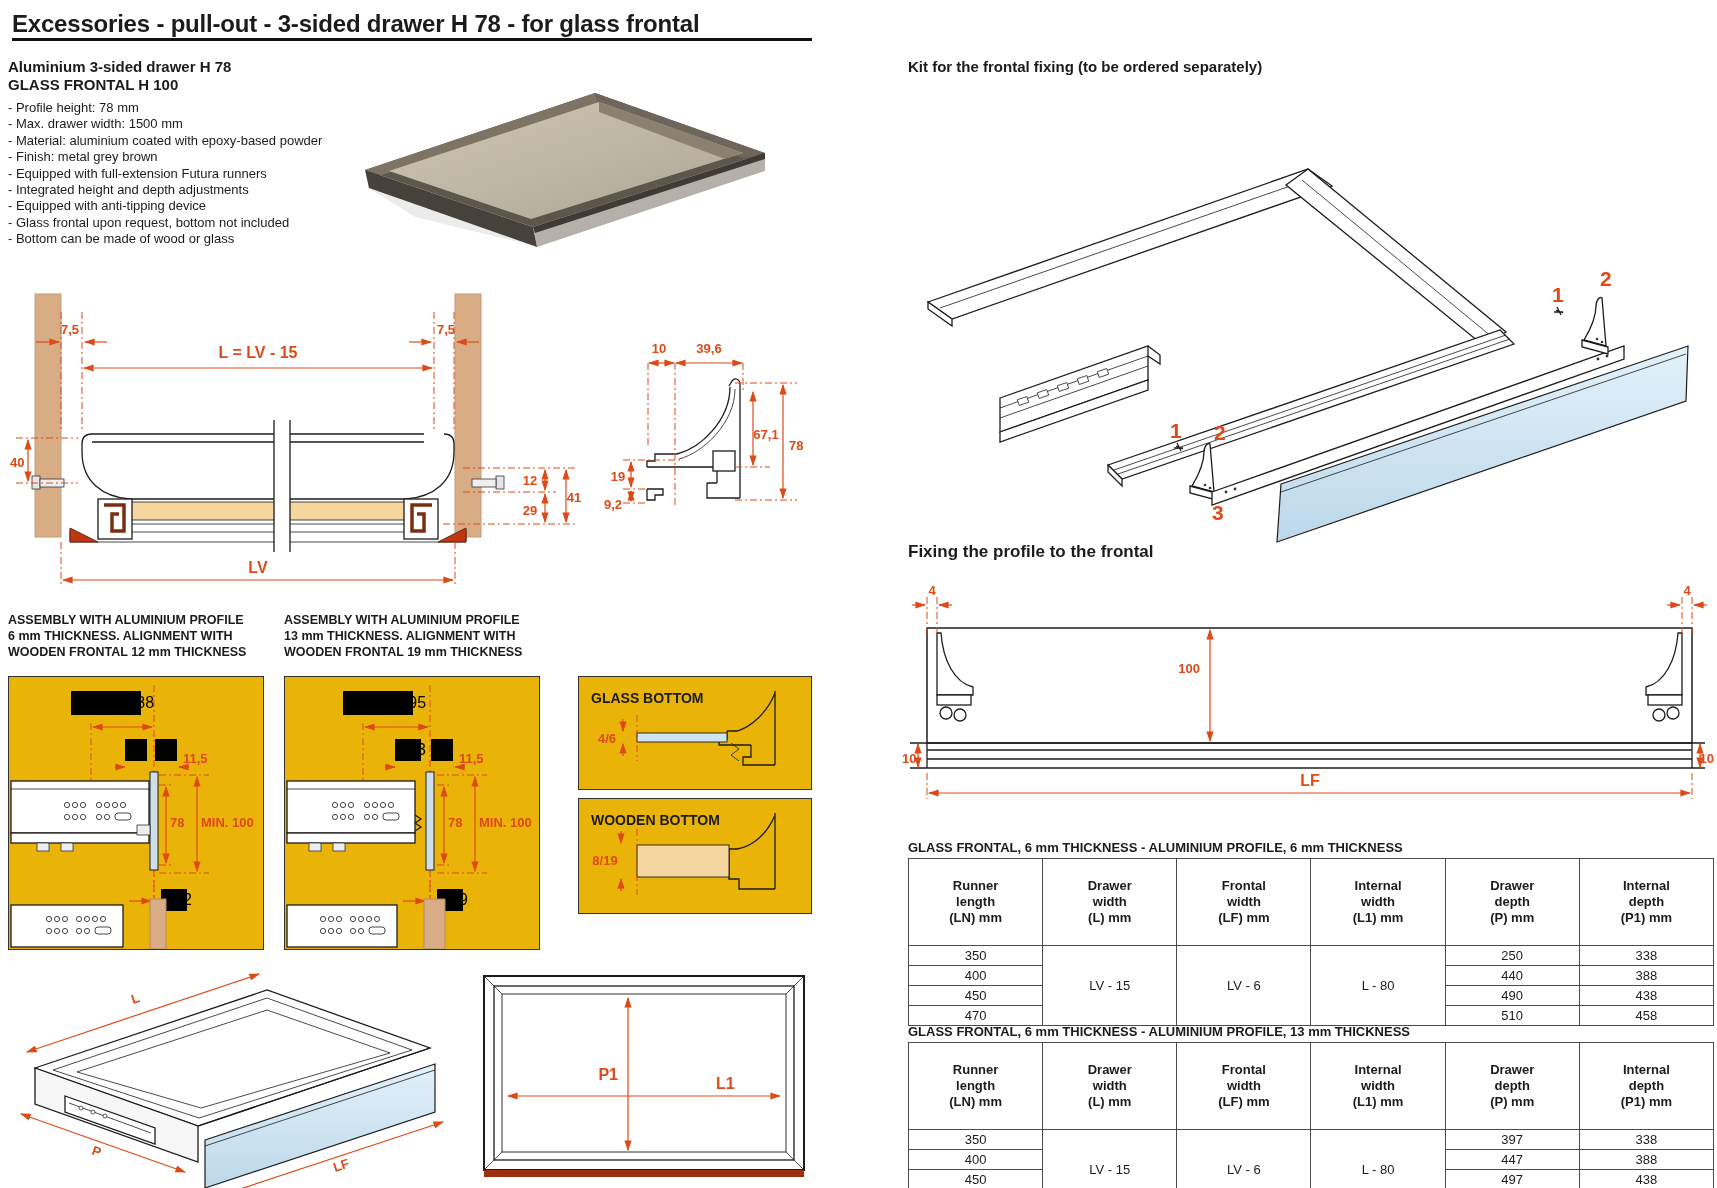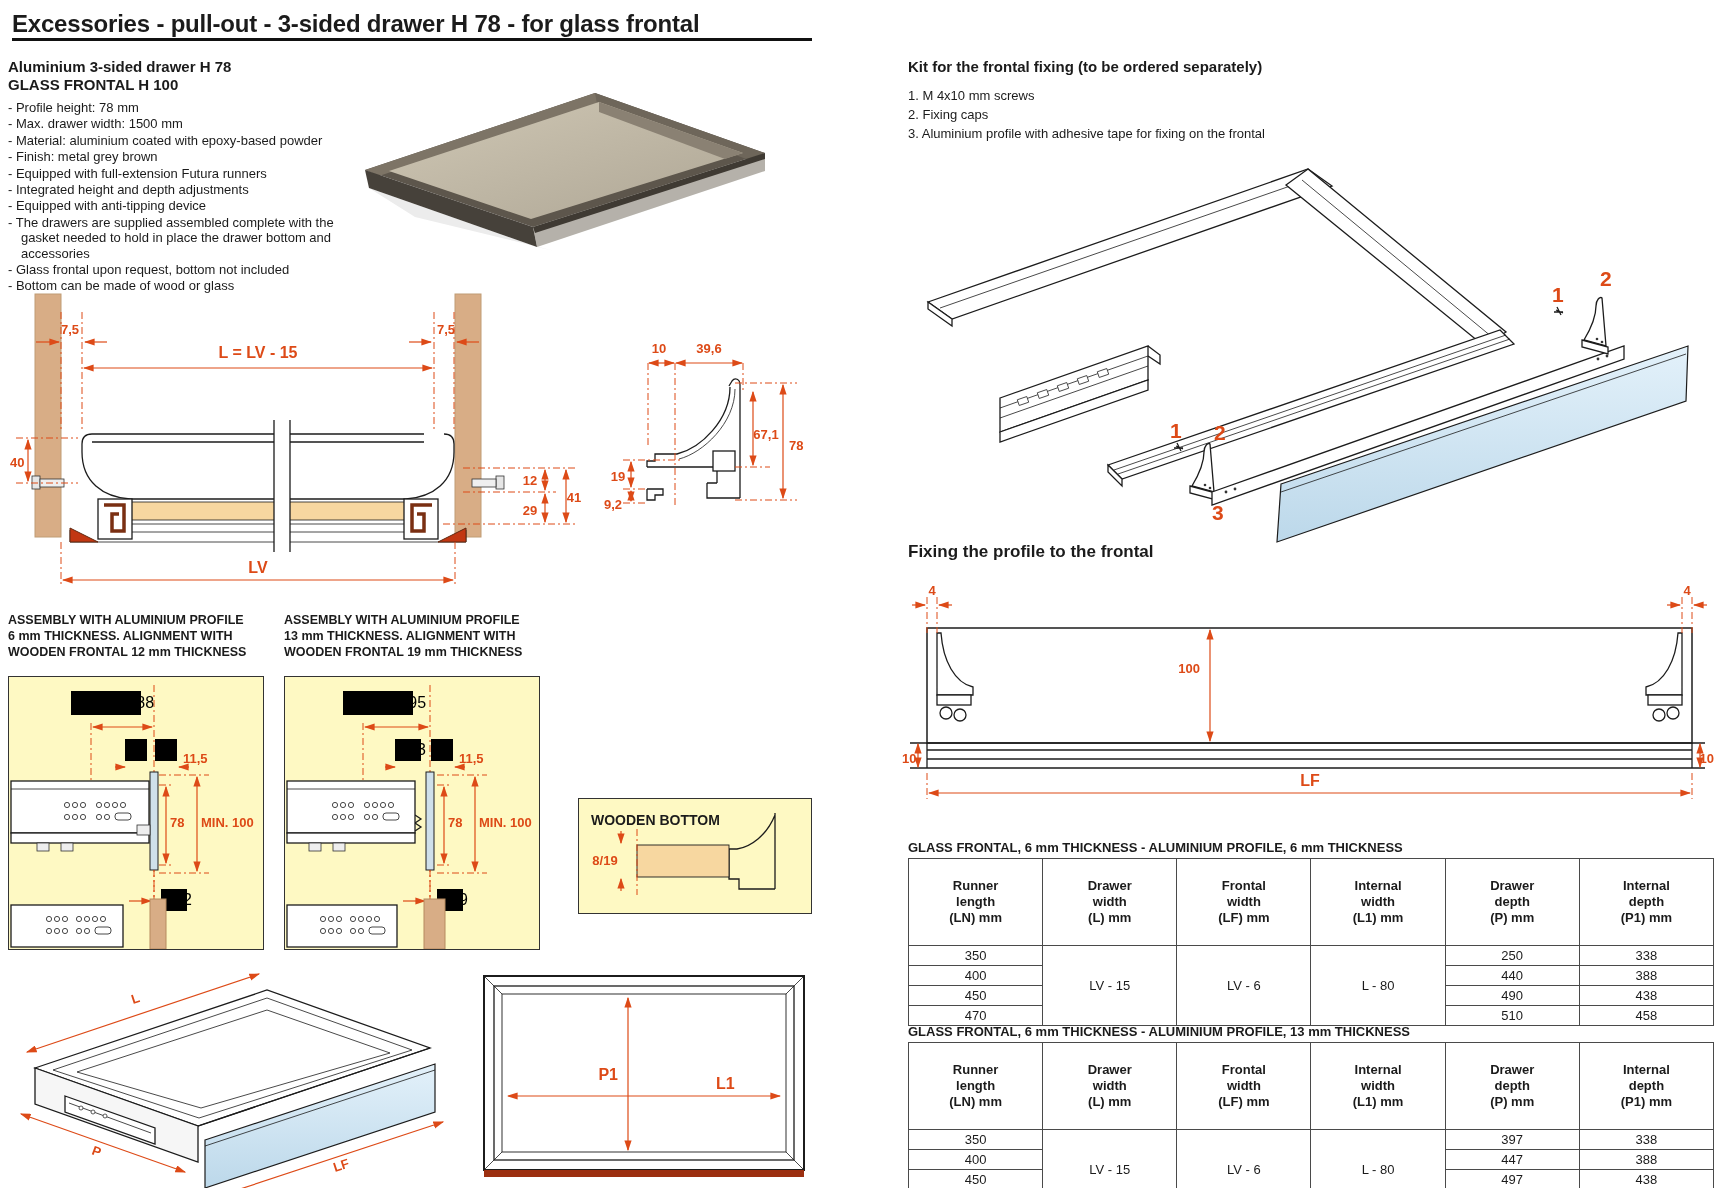--- a/index.html
+++ b/index.html
@@ -9,21 +9,21 @@
   .pre{white-space:pre-line}
   .title{font-size:24px;font-weight:bold;letter-spacing:-0.2px}
   .rule{background:#111;height:3px}
   .h2{font-size:15px;font-weight:bold;line-height:18px}
   .h3{font-size:12.5px;font-weight:bold;line-height:16px}
   .h4{font-size:17px;font-weight:bold}
   .bullets{list-style:none;margin:0;padding:0;font-size:13px;line-height:15.4px;width:345px}
   .bullets li{padding-left:13px;text-indent:-13px;margin-bottom:1px}
   .bullets li::before{content:"-  "}
   .kitlist{list-style:none;margin:0;padding:0;font-size:13px;line-height:19px}
-  .box{border:1.5px solid #333;background:#fef9c3}
+  .box{border:1.5px solid #333;background:#eab308}
   table.spec{border-collapse:collapse;width:806px;table-layout:fixed}
   table.spec th,table.spec td{border:1px solid #4a4a4a;text-align:center;font-size:13px}
   table.spec th{font-weight:bold;white-space:pre-line;padding:19px 2px;line-height:16px}
   table.spec td{height:19px;padding:0 2px}
   .ttitle{font-size:13px;font-weight:bold}
   svg text{font-family:"Liberation Sans",sans-serif}
   .dt{fill:#dd4a17;font-weight:bold;font-size:13px}
   .dtb{fill:#dd4a17;font-weight:bold;font-size:16px}
   .d{stroke:#dd4a17;stroke-width:1.2;fill:none}
   .cl{stroke:#dd4a17;stroke-width:1;fill:none;stroke-dasharray:7 3 2 3}
@@ -62,21 +62,20 @@
   <div class="abs h2 pre" style="left:8px;top:58px">Aluminium 3-sided drawer H 78
 GLASS FRONTAL H 100</div>
   <ul class="abs bullets" style="left:8px;top:100px">
     <li>Profile height: 78 mm</li>
     <li>Max. drawer width: 1500 mm</li>
     <li>Material: aluminium coated with epoxy-based powder</li>
     <li>Finish: metal grey brown</li>
     <li>Equipped with full-extension Futura runners</li>
     <li>Integrated height and depth adjustments</li>
     <li>Equipped with anti-tipping device</li>
-    <li>The drawers are supplied assembled complete with the gasket needed to hold in place the drawer bottom and accessories</li>
     <li>Glass frontal upon request, bottom not included</li>
     <li>Bottom can be made of wood or glass</li>
   </ul>
 
   <svg class="abs" style="left:345px;top:55px" width="430" height="205" viewBox="0 0 430 205">
     <polygon points="24,133 192,192 210,196 70,162" fill="#ececec"></polygon>
     <polygon points="20,115 250,38 420,98 188,172" fill="#5d564c"></polygon>
     <polygon points="20,115 250,38 262,45 34,121" fill="#7d7466"></polygon>
     <polygon points="250,38 420,98 404,105 252,49" fill="#6e665a"></polygon>
     <polygon points="44,116 254,47 398,98 186,164" fill="url(#floorg)"></polygon>
@@ -307,20 +306,32 @@
             <circle cx="54" cy="254" r="2.6"></circle>
           <circle cx="68" cy="254" r="2.6"></circle>
             <circle cx="76" cy="254" r="2.6"></circle>
           <rect x="84" y="250" width="16" height="7" rx="3"></rect>
         </g>
         <rect x="139" y="222" width="21" height="50" fill="#d8ad86" stroke="#b68a5e" stroke-width="1"></rect>
       </g>
     </svg>
   </div>
 
+  <div class="abs box" style="left:578px;top:676px;width:232px;height:112px">
+    <svg width="229" height="109" viewBox="0 0 229 109">
+      <text x="12" y="26" font-size="14" font-weight="bold" fill="#1b1b1b">GLASS BOTTOM</text>
+      <path class="k" d="M196,14 L196,88 M196,16 C188,36 172,50 158,54 L148,54 M148,54 L148,62 L140,62 L140,68 L172,68 M172,68 L172,80 L164,80 L164,88 L196,88"></path>
+      <path class="k2" d="M152,66 l8,6 -8,6 8,6"></path>
+      <rect x="58" y="56" width="90" height="9" fill="#cfe4f3" stroke="#1c1c1c" stroke-width="0.9"></rect>
+      <path class="cl" d="M58,38 L58,84"></path>
+      <line class="d" x1="44" y1="42" x2="44" y2="54" marker-end="url(#aE)"></line>
+      <line class="d" x1="44" y1="79" x2="44" y2="67" marker-end="url(#aE)"></line>
+      <text class="dt" x="28" y="66" text-anchor="middle">4/6</text>
+    </svg>
+  </div>
 
   <div class="abs box" style="left:578px;top:798px;width:232px;height:114px">
     <svg width="229" height="111" viewBox="0 0 229 111">
       <text x="12" y="26" font-size="14" font-weight="bold" fill="#1b1b1b">WOODEN BOTTOM</text>
       <path class="k" d="M196,14 L196,90 M196,16 C188,36 172,48 158,50 L150,50 M150,50 L150,80 L160,80 L160,90 L196,90"></path>
       <rect x="58" y="46" width="92" height="32" fill="#f7d7a0" stroke="#1c1c1c" stroke-width="0.9"></rect>
       <path class="cl" d="M58,30 L58,96"></path>
       <line class="d" x1="42" y1="32" x2="42" y2="44" marker-end="url(#aE)"></line>
       <line class="d" x1="42" y1="92" x2="42" y2="80" marker-end="url(#aE)"></line>
       <text class="dt" x="26" y="66" text-anchor="middle">8/19</text>
@@ -361,25 +372,20 @@
     <rect x="6" y="196" width="320" height="7" fill="#9c2f10"></rect>
     <g>
       <line class="d" x1="150" y1="24" x2="150" y2="176" marker-start="url(#aS)" marker-end="url(#aE)"></line>
       <text class="dtb" x="140" y="106" text-anchor="end">P1</text>
       <line class="d" x1="30" y1="122" x2="302" y2="122" marker-start="url(#aS)" marker-end="url(#aE)"></line>
       <text class="dtb" x="238" y="115">L1</text>
     </g>
   </svg>
 
   <div class="abs h2" style="left:908px;top:58px">Kit for the frontal fixing (to be ordered separately)</div>
-  <ul class="abs kitlist" style="left:908px;top:86px">
-    <li>1. M 4x10 mm screws</li>
-    <li>2. Fixing caps</li>
-    <li>3. Aluminium profile with adhesive tape for fixing on the frontal</li>
-  </ul>
 
   <svg class="abs" style="left:908px;top:140px" width="809" height="405" viewBox="0 0 809 405">
     <g>
       <polygon points="20,162 400,29 424,46 44,179" class="w"></polygon>
       <line class="k2" x1="32" y1="168" x2="408" y2="37"></line>
       <polygon points="400,29 598,192 576,206 378,45" class="w"></polygon>
       <line class="k2" x1="394" y1="40" x2="584" y2="197"></line>
       <polygon points="200,325 592,190 606,204 214,339" class="w"></polygon>
       <path class="k2" d="M206,330 L598,195 M210,334 L602,199"></path>
       <polygon points="20,162 44,179 44,186 20,169" class="w" stroke-width="1"></polygon>

